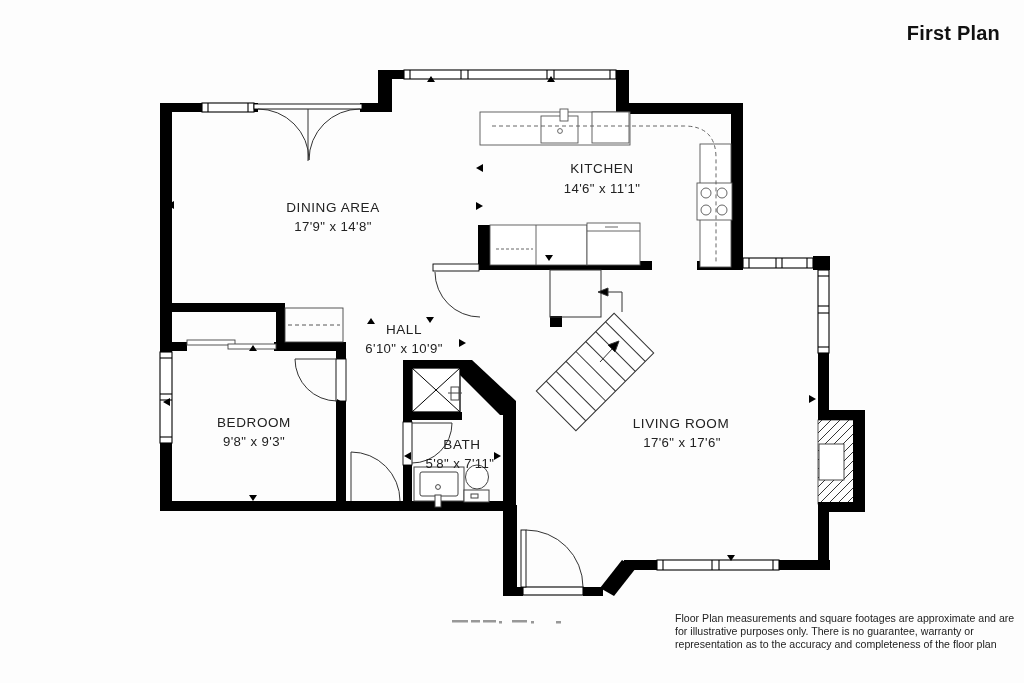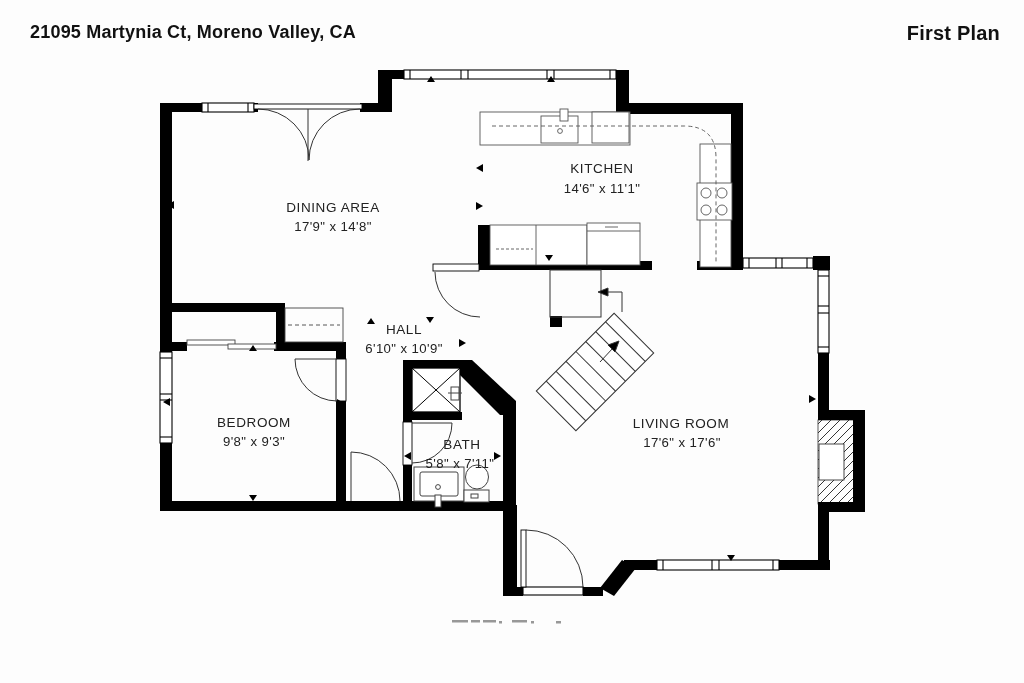--- a/index.html
+++ b/index.html
@@ -21,21 +21,20 @@
   }
   svg.plan{position:absolute;left:0;top:0;}
   .room-name{font-family:"Liberation Sans",sans-serif;font-size:13.5px;fill:#222;letter-spacing:.6px;}
   .room-dims{font-family:"Liberation Sans",sans-serif;font-size:13.2px;fill:#222;letter-spacing:.4px;}
 </style>
 </head>
 <body>
 
 <div class="stage">
 
-  <div class="address">21095 Martynia Ct, Moreno Valley, CA</div>
   <div class="floor-label">First Plan</div>
 
   <svg class="plan" width="1024" height="683" viewBox="0 0 1024 683">
 
     <defs>
       <pattern id="hatch" width="9" height="9" patternUnits="userSpaceOnUse">
         <path d="M0 9 L9 0" stroke="#000" stroke-width="0.8"></path>
       </pattern>
     </defs>
 
@@ -292,13 +291,14 @@
       <text class="room-dims" x="254" y="446">9'8" x 9'3"</text>
 
       <text class="room-name" x="462" y="449">BATH</text>
       <text class="room-dims" x="460" y="468">5'8" x 7'11"</text>
 
       <text class="room-name" x="681" y="428">LIVING ROOM</text>
       <text class="room-dims" x="682" y="447">17'6" x 17'6"</text>
     </g>
   </svg>
 
+  <div class="disclaimer">Floor Plan measurements and square footages are approximate and are for illustrative purposes only. There is no guarantee, warranty or representation as to the accuracy and completeness of the floor plan</div>
 </div>
 
 </body></html>

